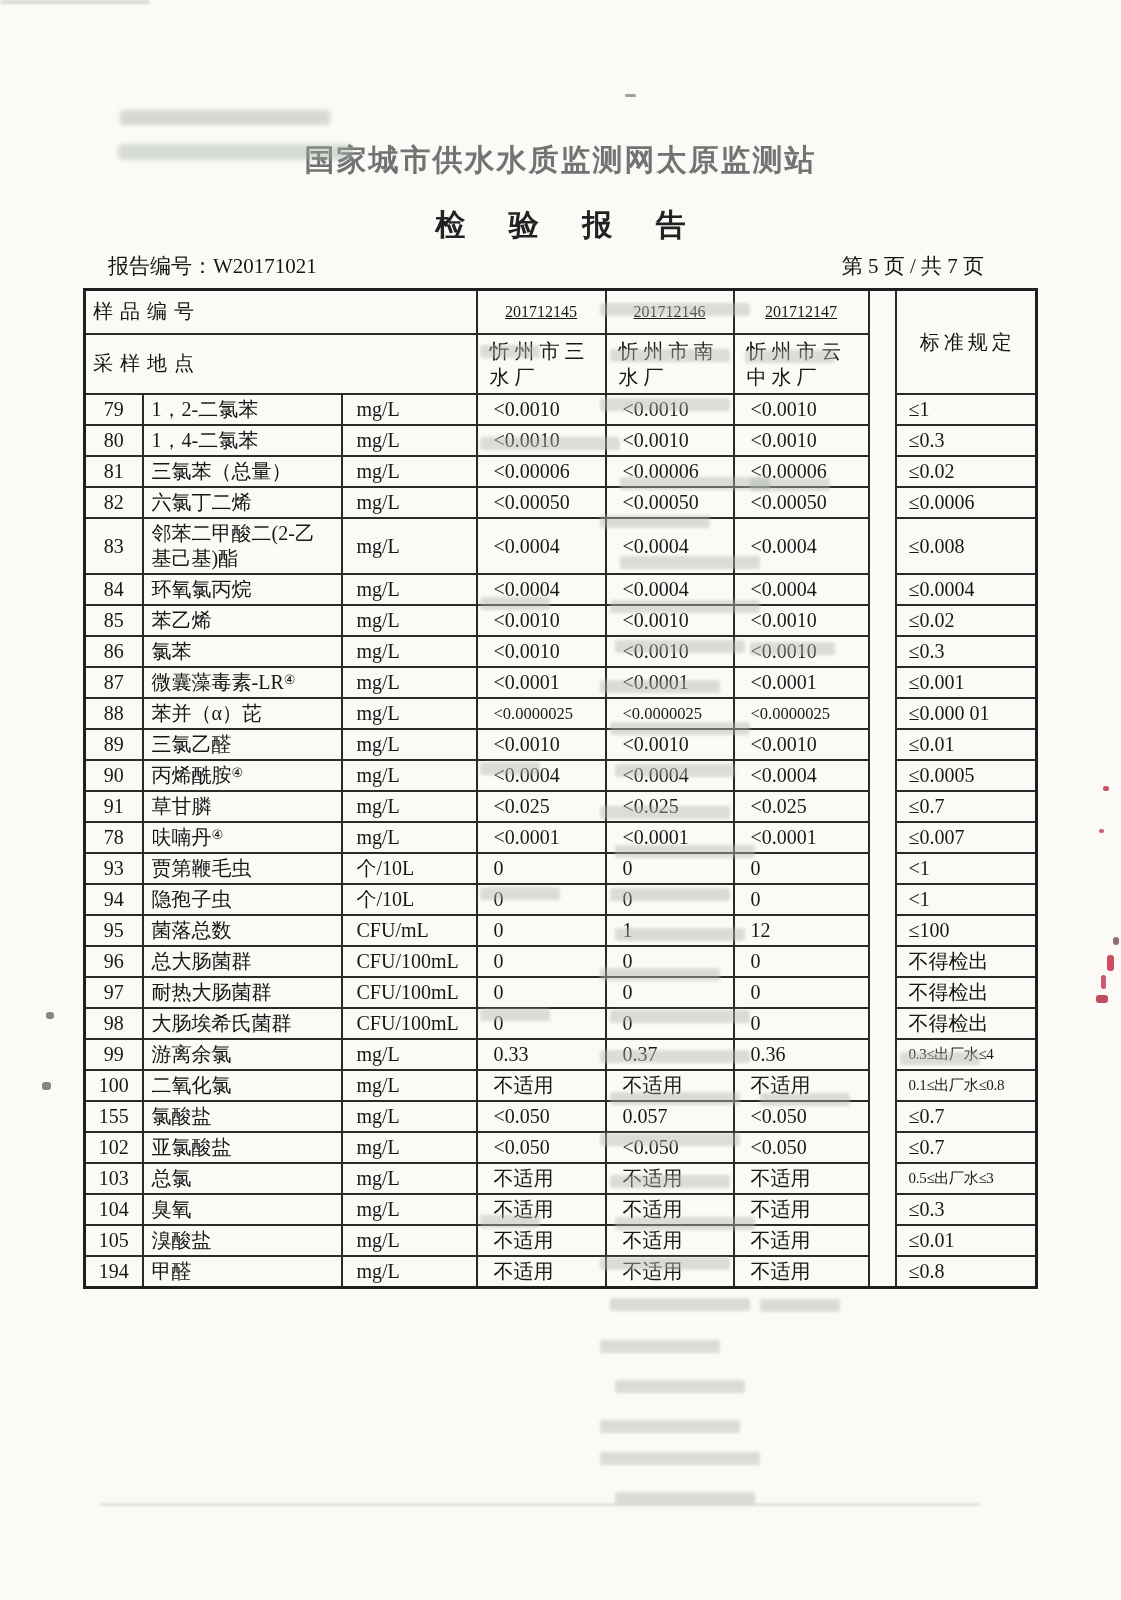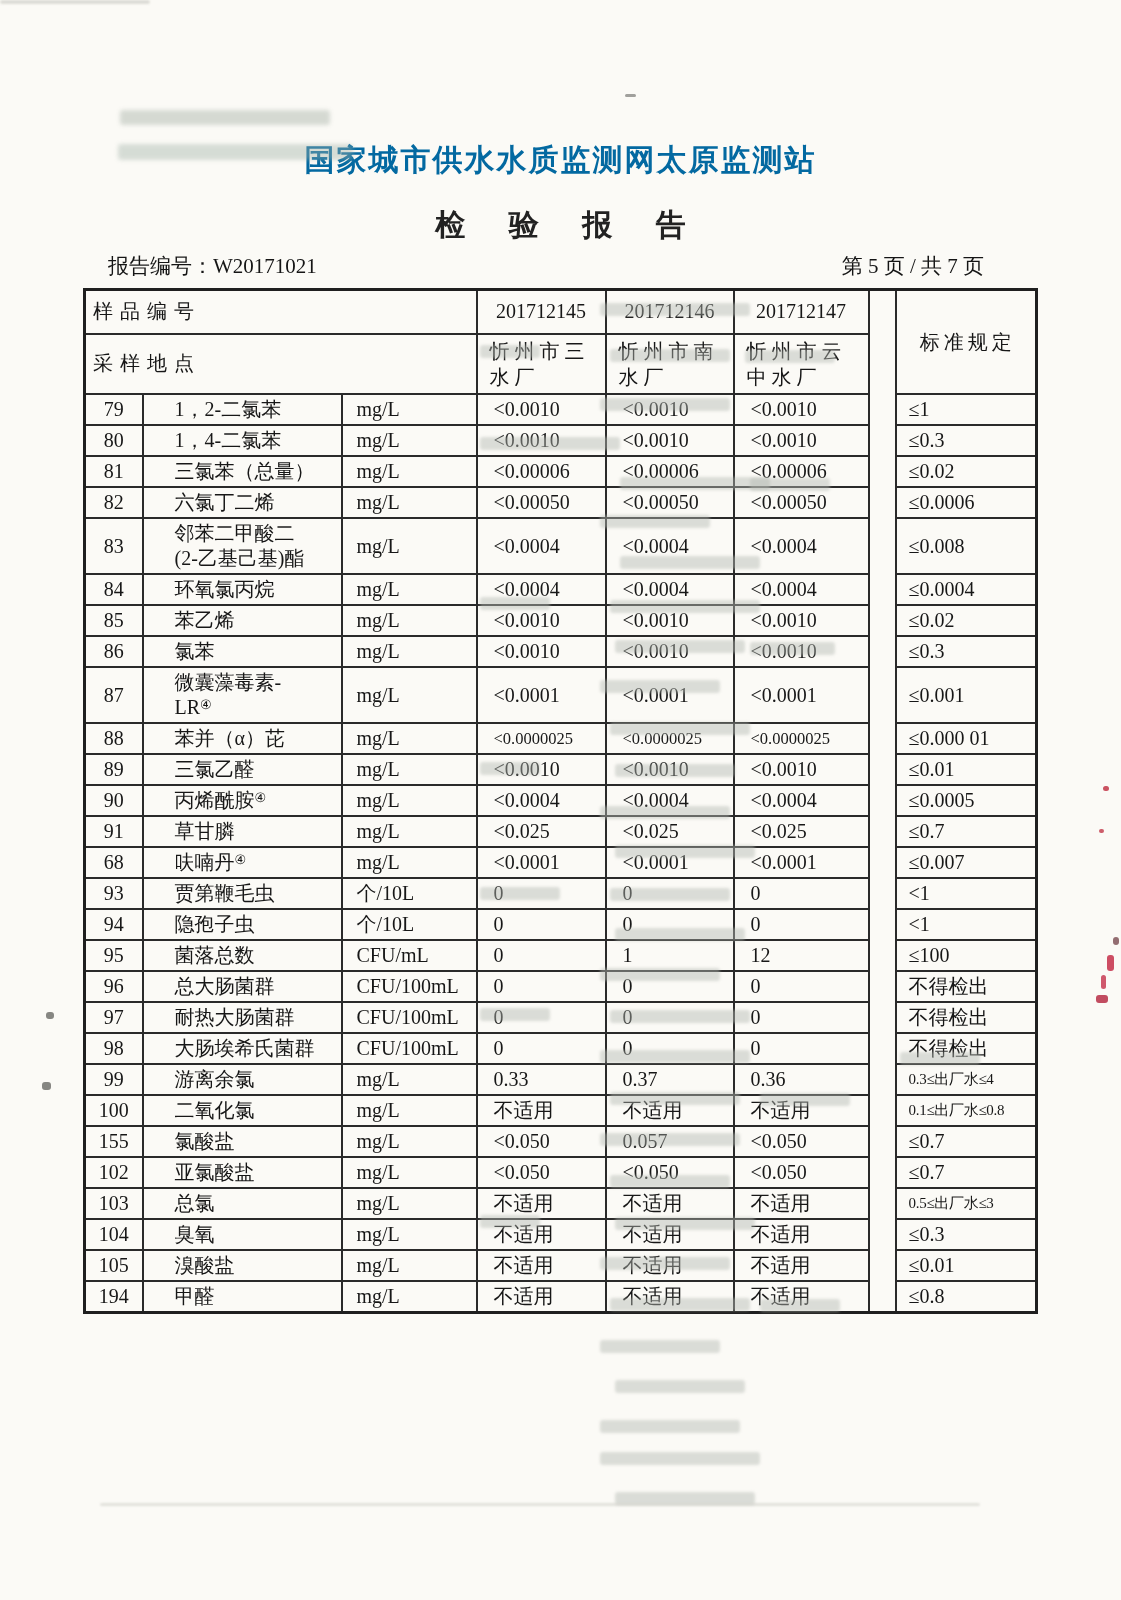--- a/index.html
+++ b/index.html
@@ -4,42 +4,42 @@
 <style>
   html,body{margin:0;padding:0;}
   body{
     width:1121px;height:1600px;position:relative;overflow:hidden;
     background:#fbfaf6;
     color:#1b1b1b;
     font-family:"Liberation Serif","DejaVu Serif",serif;
   }
   .page-title{
     position:absolute;top:140px;left:0;width:100%;text-align:center;
-    font-size:30px;font-weight:700;letter-spacing:2px;color:#0369a1;
+    font-size:30px;font-weight:700;letter-spacing:2px;color:#737373;
   }
   .page-subtitle{
     position:absolute;top:205px;left:0;width:100%;text-align:center;
     font-size:30px;font-weight:700;letter-spacing:18px;text-indent:18px;color:#222;
   }
   .meta-row{
     position:absolute;top:252px;left:108px;width:876px;
     display:flex;justify-content:space-between;
     font-size:21px;color:#151515;
   }
   .tablewrap{position:absolute;left:83px;top:288px;}
   table{border-collapse:collapse;table-layout:fixed;width:952px;border:3px solid #1f1f1f;}
   td{border:2px solid #2a2a2a;font-size:20px;vertical-align:middle;padding:0;color:#171717;}
   tr.hr1{height:44px;} tr.hr2{height:56px;} tr.dr{height:29px;} tr.tall{height:53px;}
   td.mlabel{text-align:left;letter-spacing:7px;text-indent:7px;}
-  td.sid{text-align:center;font-size:20px;}
+  td.sid{text-align:center;font-size:16px;text-decoration:underline;}
   td.loc{padding:3px 8px 3px 12px;line-height:1.32;letter-spacing:5px;text-align:left;}
   td.stdhead{text-align:center;letter-spacing:4px;text-indent:4px;}
   td.gap{border-top:none;border-bottom:none;background:transparent;}
   td.no{text-align:center;}
-  td.name{text-align:left;padding:2px 24px 2px 31px;line-height:1.25;}
+  td.name{text-align:left;padding:2px 24px 2px 8px;line-height:1.25;}
   td.unit{text-align:left;padding-left:14px;}
   td.val{text-align:left;padding-left:16px;}
   td.std{text-align:left;padding-left:12px;}
   .vsm{font-size:16.5px;}
   .ssm{font-size:15px;letter-spacing:-0.3px;}
   sup.note{font-size:13px;vertical-align:5px;line-height:0;}
   .artifact{position:absolute;pointer-events:none;}
 </style>
 </head>
 <body>
@@ -194,21 +194,21 @@
         <tr class="dr">
           <td class="no">91</td>
           <td class="name">草甘膦</td>
           <td class="unit">mg/L</td>
           <td class="val">&lt;0.025</td>
           <td class="val">&lt;0.025</td>
           <td class="val">&lt;0.025</td>
           <td class="std">≤0.7</td>
         </tr>
         <tr class="dr">
-          <td class="no">68</td>
+          <td class="no">78</td>
           <td class="name">呋喃丹<sup class="note">④</sup></td>
           <td class="unit">mg/L</td>
           <td class="val">&lt;0.0001</td>
           <td class="val">&lt;0.0001</td>
           <td class="val">&lt;0.0001</td>
           <td class="std">≤0.007</td>
         </tr>
         <tr class="dr">
           <td class="no">93</td>
           <td class="name">贾第鞭毛虫</td>

